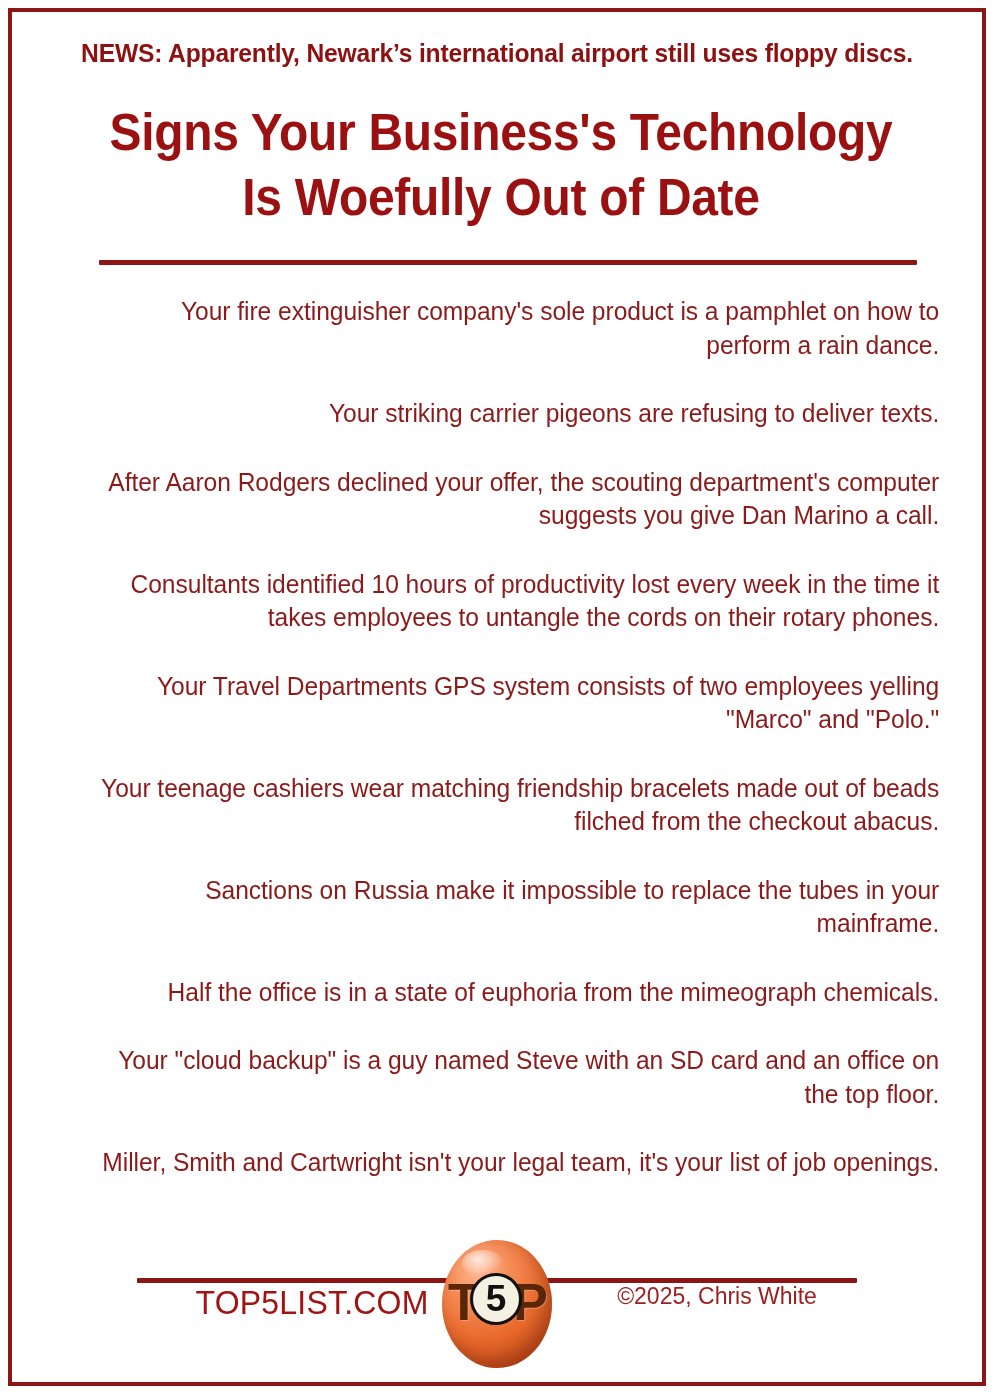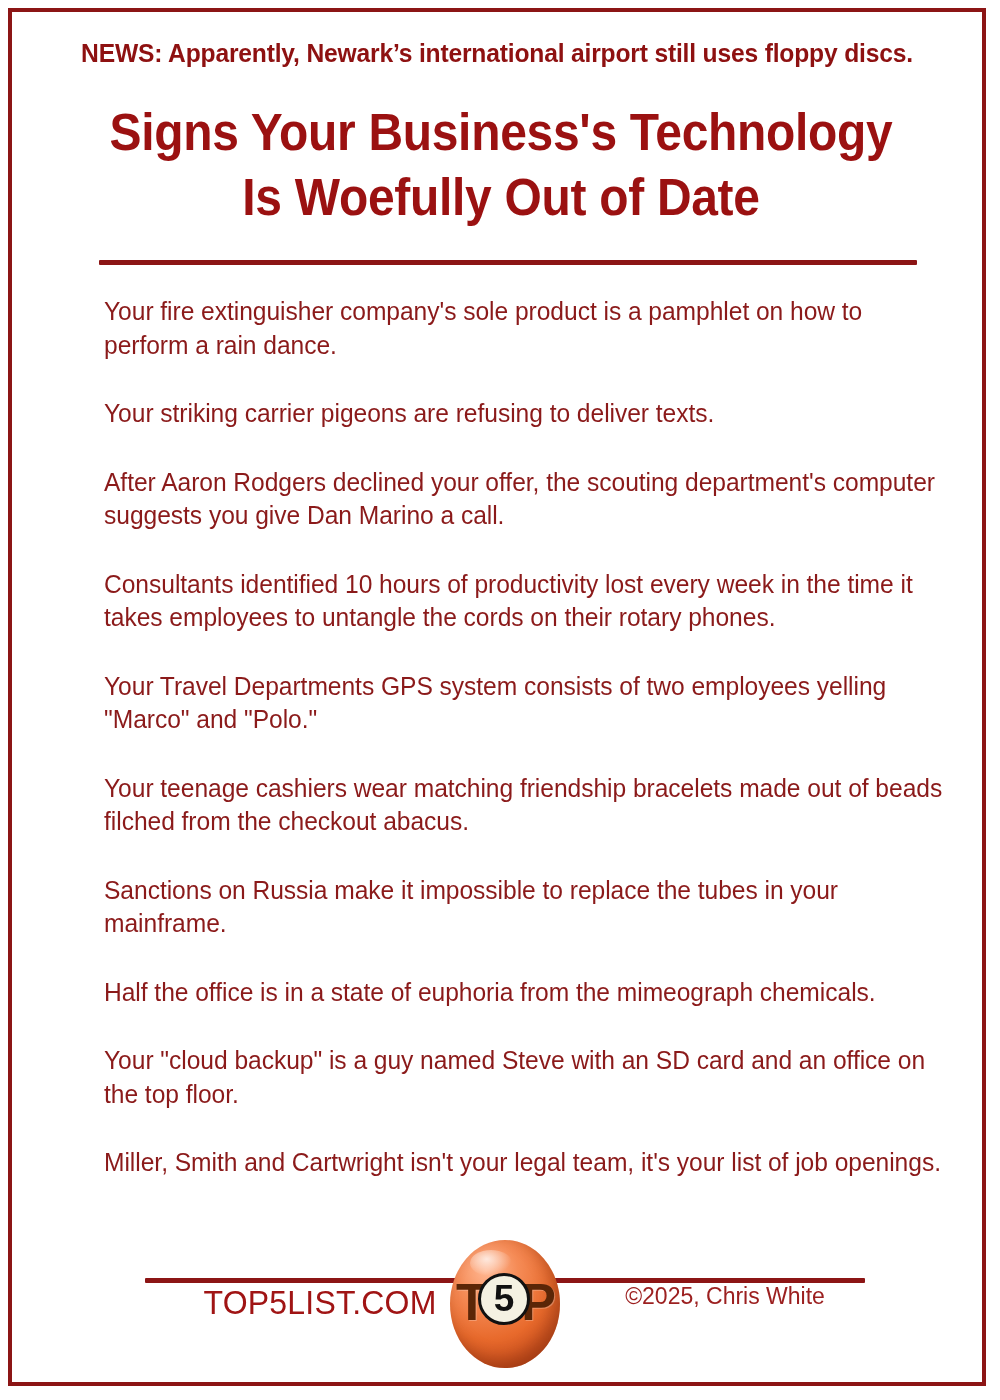--- a/index.html
+++ b/index.html
@@ -73,39 +73,40 @@
     width: 818px;
     height: 5px;
     background: #8c1515;
     border-radius: 1px;
   }
 
   
   .list {
     position: absolute;
     top: 283px;
-    left: 92px;
+    left: 78px;
     width: 880px;
+    text-align: right;
   }
   .list-item {
     color: #8b1a1a;
     font-family: "Liberation Sans Narrow", "Liberation Sans", sans-serif;
     font-size: 25.5px;
     line-height: 33.5px;
     margin-bottom: 35px;
     letter-spacing: -0.05px;
     transform: scaleX(0.965);
     transform-origin: left top;
   }
   .list-item:last-child { margin-bottom: 0; }
 
   
   .footer {
     position: absolute;
-    left: 8px;
+    left: 0;
     bottom: 18px;
     width: 100%;
     height: 120px;
   }
   .footer-rule {
     position: absolute;
     top: 34px;
     left: 125px;
     width: 720px;
     height: 5px;

